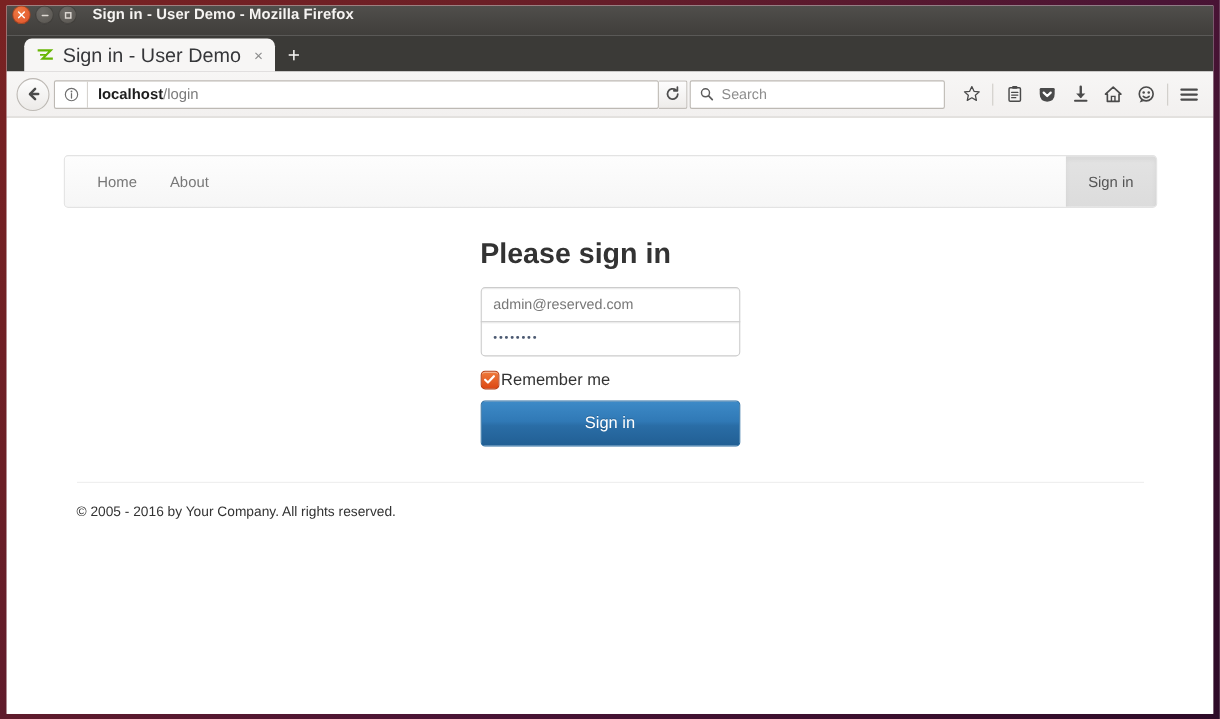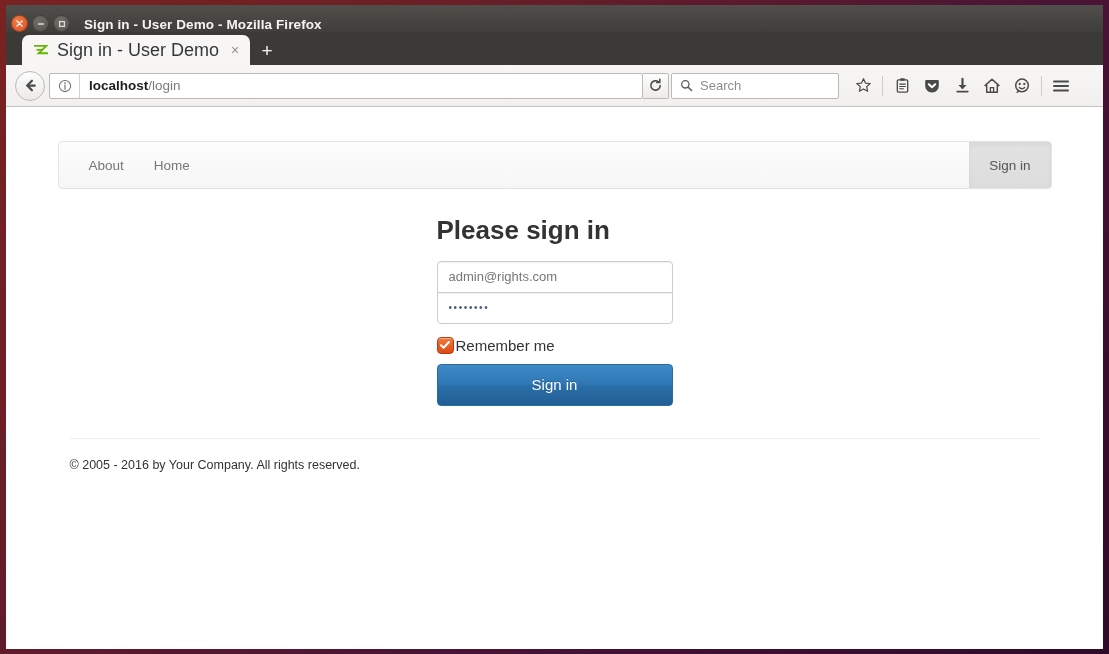--- a/index.html
+++ b/index.html
@@ -23,21 +23,21 @@
     background: #fff;
     overflow: hidden;
     display: flex;
     flex-direction: column;
   }
 
   
   #titlebar {
     height: 27px;
     background: linear-gradient(180deg, #504f4c 0%, #474542 55%, #403e3b 100%);
-    display: flex; align-items: flex-end;
+    display: flex; align-items: flex-start;
     flex: 0 0 auto;
     position: relative;
   }
   .wctrls { display: flex; align-items: center; gap: 4px; margin-left: 5px; }
   .wbtn {
     width: 17px; height: 17px; border-radius: 50%;
     display: flex; align-items: center; justify-content: center;
     font-size: 10px; line-height: 1;
     color: #f3f0ee;
     border: 1px solid rgba(0,0,0,.30);
@@ -142,21 +142,21 @@
     width: 26px; height: 26px;
     display: flex; align-items: center; justify-content: center;
     border: 1px solid #bdb9b4;
     border-left: none;
     border-radius: 0 2px 2px 0;
     background: linear-gradient(180deg,#fdfdfd,#eeecea);
     margin-left: -8px;
     color: #4e4e4e;
   }
   #searchbar {
-    width: 168px; height: 26px;
+    width: 232px; height: 26px;
     background: #fff;
     border: 1px solid #bdb9b4;
     border-radius: 2px;
     display: flex; align-items: center;
     gap: 7px;
     padding: 0 8px;
     margin-right: 8px;
     flex: 0 0 auto;
   }
   #search-placeholder { font-size: 13px; color: #8d8d8d; }
@@ -399,32 +399,32 @@
         </svg>
       </div>
     </div>
 
     <div id="content">
       <div id="page-container">
 
 
         <div id="site-nav">
           <div class="nav-left">
+            <div class="nav-item">Home</div>
             <div class="nav-item">About</div>
-            <div class="nav-item">Home</div>
           </div>
           <div class="nav-right">
             <div class="nav-item active">Sign in</div>
           </div>
         </div>
 
         <form id="login-form">
           <h2 id="form-heading">Please sign in</h2>
 
-          <div class="form-field" id="email-field">admin@rights.com</div>
+          <div class="form-field" id="email-field">admin@reserved.com</div>
 
           <div class="form-field" id="password-field">••••••••</div>
 
           <div id="remember-row">
             <div id="remember-checkbox">
               <svg width="12" height="12" viewBox="0 0 12 12">
                 <path d="M2 6.2 L4.6 8.8 L10 3" stroke="#ffffff" stroke-width="2" fill="none" stroke-linecap="round" stroke-linejoin="round"></path>
               </svg>
             </div>
             <label id="remember-label">Remember me</label>

